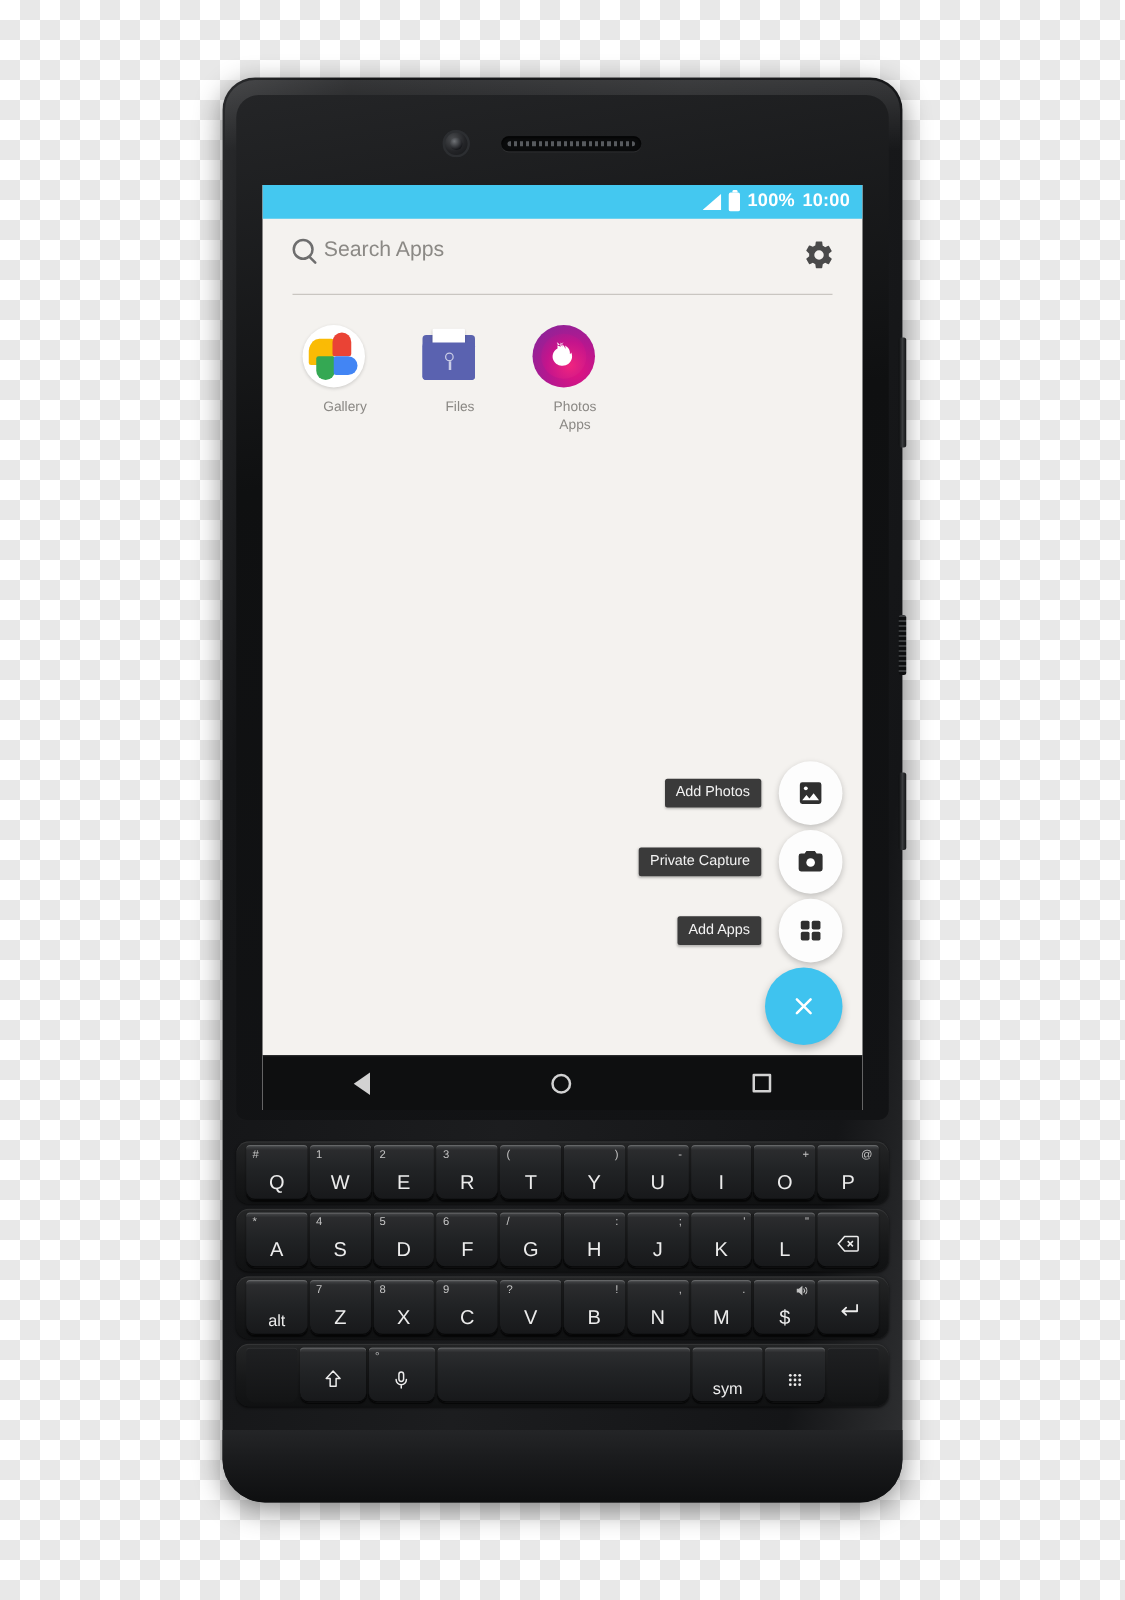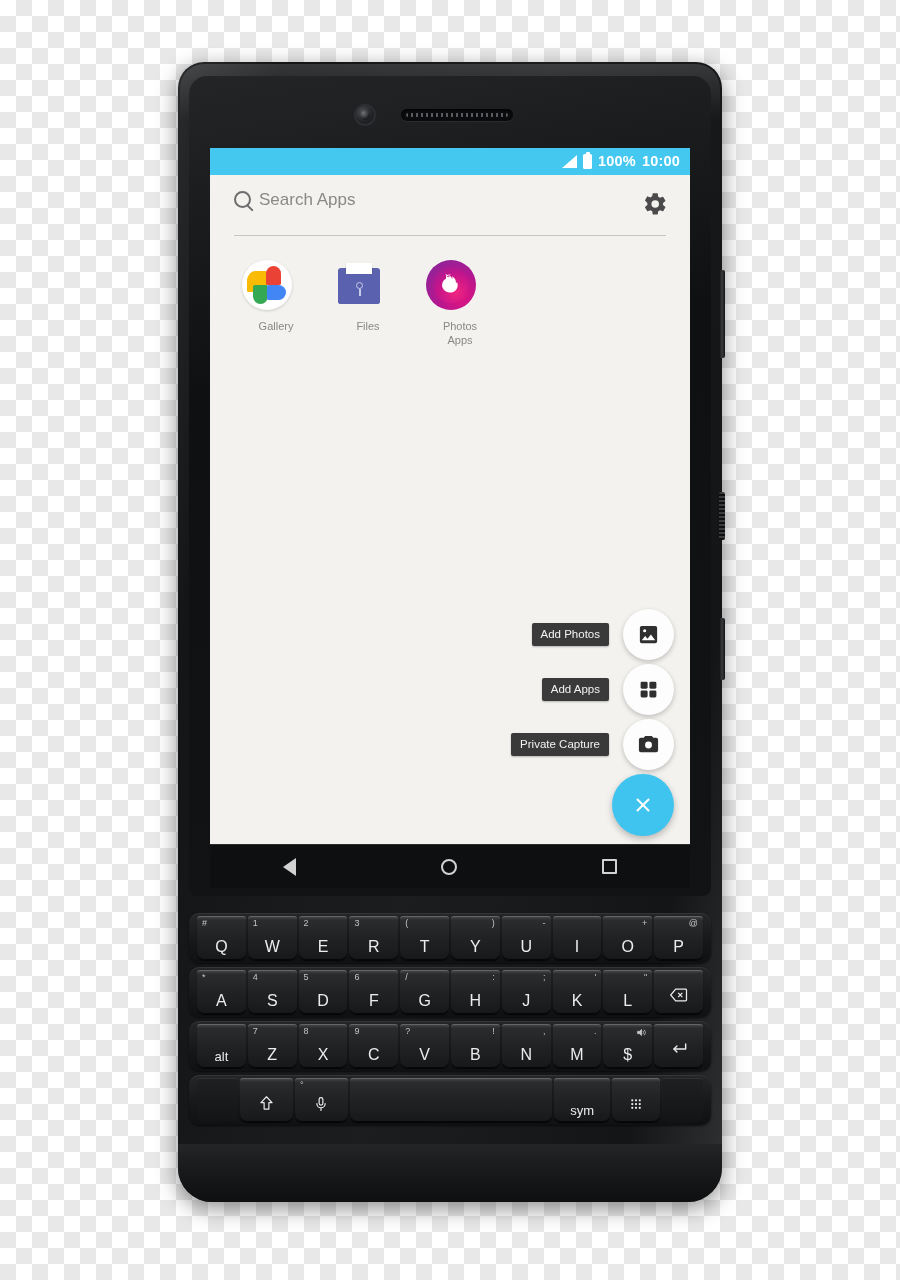--- a/index.html
+++ b/index.html
@@ -523,37 +523,37 @@
           <div class="fab-mini">
             <svg viewBox="0 0 24 24" width="23" height="23" fill="#2f2f2f" aria-hidden="true">
               <path d="M21 19V5a2 2 0 0 0-2-2H5a2 2 0 0 0-2 2v14a2 2 0 0 0 2 2h14a2 2 0 0 0 2-2zM8.5 13.5l2.5 3 3.5-4.5 4.5 6H5l3.5-4.5z"></path>
               <circle cx="8" cy="8" r="1.6" fill="#ffffff"></circle>
             </svg>
           </div>
         </div>
 
 
         <div class="fab-row">
+          <div class="fab-label">Private Capture</div>
+          <div class="fab-mini">
+            <svg viewBox="0 0 24 24" width="23" height="23" fill="#2f2f2f" aria-hidden="true">
+              <path d="M20 5h-3l-1.5-2h-7L7 5H4a2 2 0 0 0-2 2v11a2 2 0 0 0 2 2h16a2 2 0 0 0 2-2V7a2 2 0 0 0-2-2z"></path>
+              <circle cx="12" cy="12.5" r="3.6" fill="#ffffff"></circle>
+            </svg>
+          </div>
+        </div>
+
+        <div class="fab-row">
           <div class="fab-label">Add Apps</div>
           <div class="fab-mini">
             <svg viewBox="0 0 24 24" width="21" height="21" fill="#2f2f2f" aria-hidden="true">
               <rect x="3" y="3" width="8" height="8" rx="1.6"></rect>
               <rect x="13" y="3" width="8" height="8" rx="1.6"></rect>
               <rect x="3" y="13" width="8" height="8" rx="1.6"></rect>
               <rect x="13" y="13" width="8" height="8" rx="1.6"></rect>
-            </svg>
-          </div>
-        </div>
-
-        <div class="fab-row">
-          <div class="fab-label">Private Capture</div>
-          <div class="fab-mini">
-            <svg viewBox="0 0 24 24" width="23" height="23" fill="#2f2f2f" aria-hidden="true">
-              <path d="M20 5h-3l-1.5-2h-7L7 5H4a2 2 0 0 0-2 2v11a2 2 0 0 0 2 2h16a2 2 0 0 0 2-2V7a2 2 0 0 0-2-2z"></path>
-              <circle cx="12" cy="12.5" r="3.6" fill="#ffffff"></circle>
             </svg>
           </div>
         </div>
 
         <div class="fab-row">
           <div class="fab-main">
             <svg viewBox="0 0 24 24" width="24" height="24" fill="none" stroke-width="2" stroke-linecap="round" aria-hidden="true">
               <line x1="6.5" y1="6.5" x2="17.5" y2="17.5"></line>
               <line x1="17.5" y1="6.5" x2="6.5" y2="17.5"></line>
             </svg>

